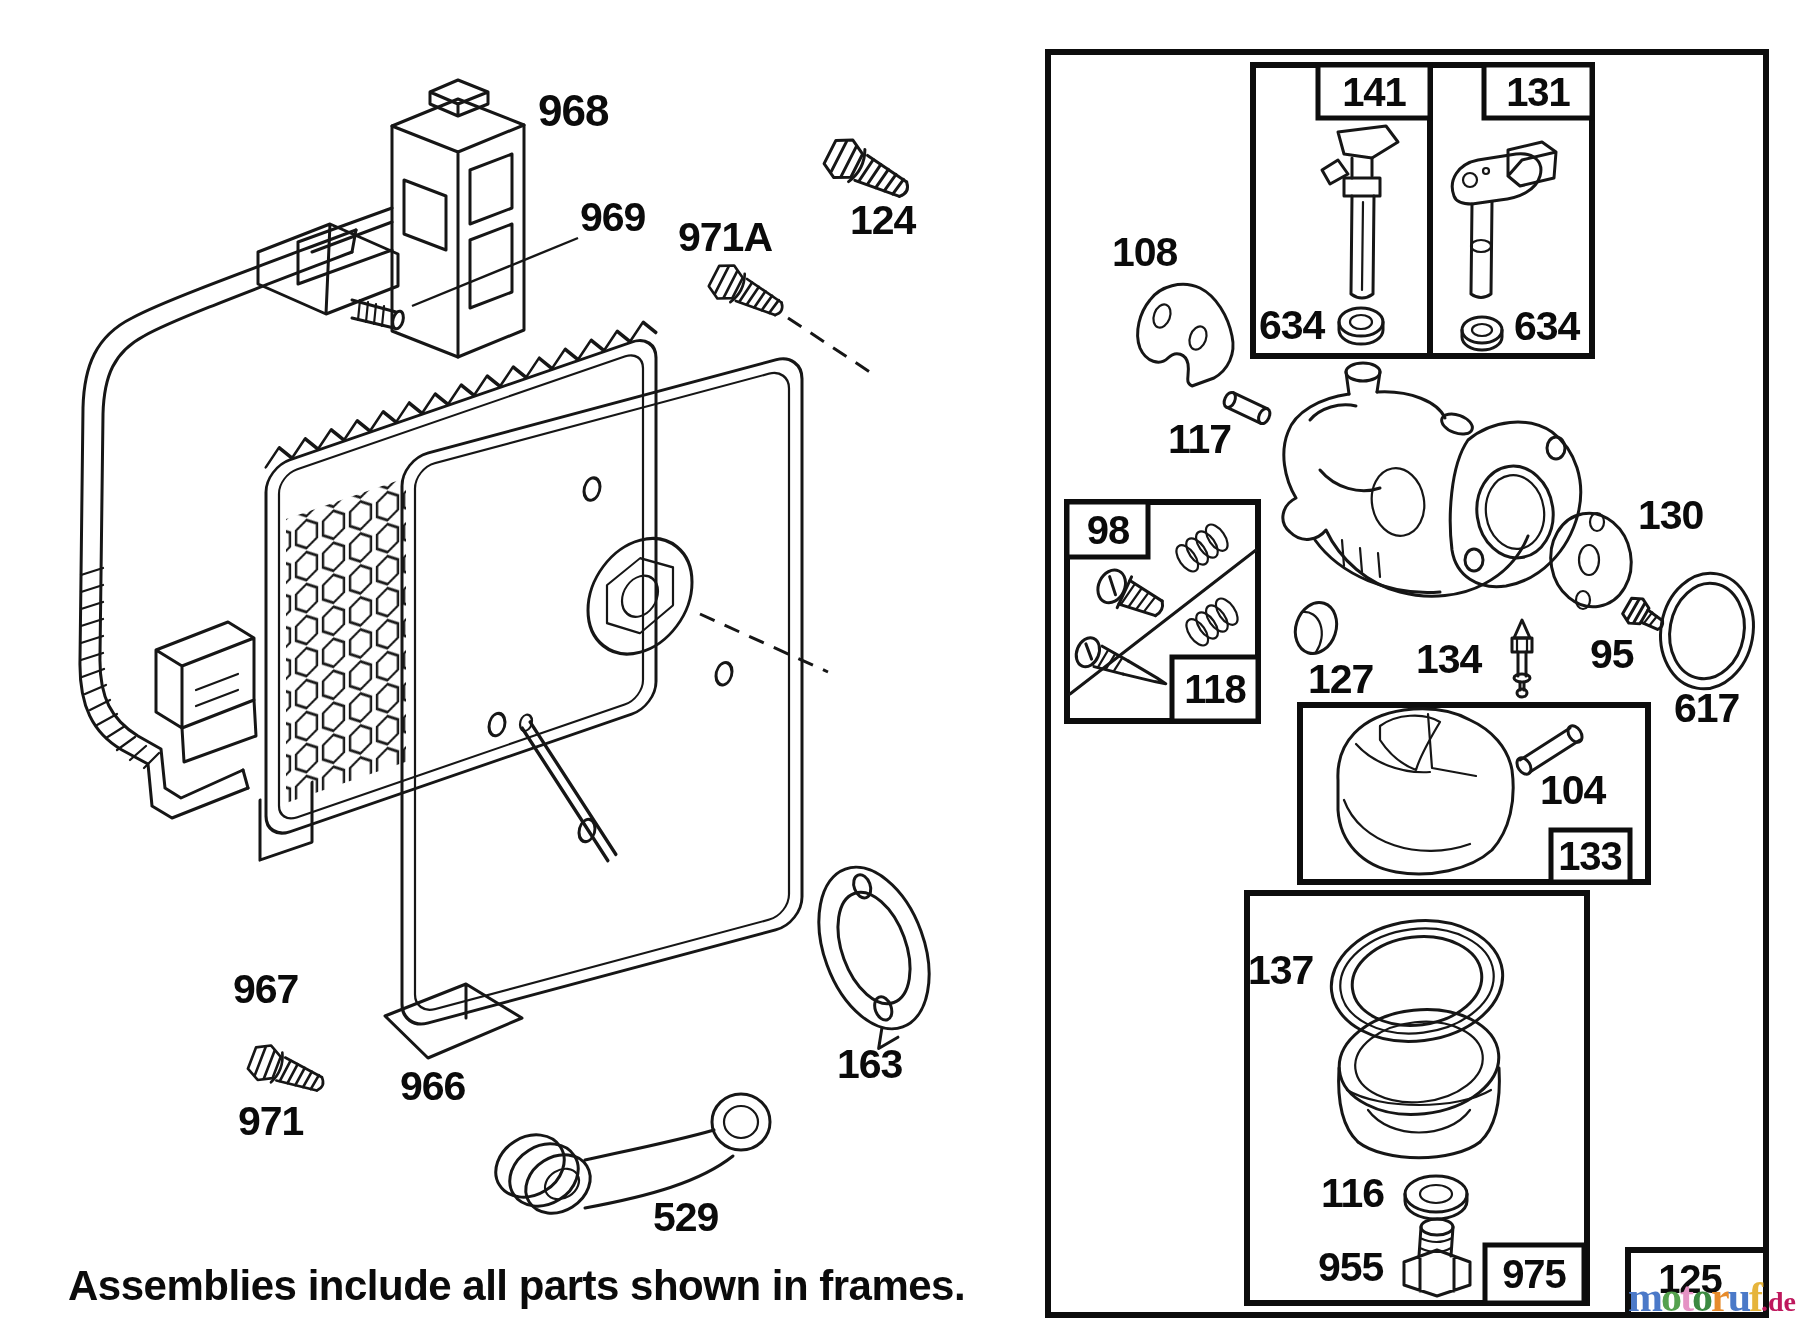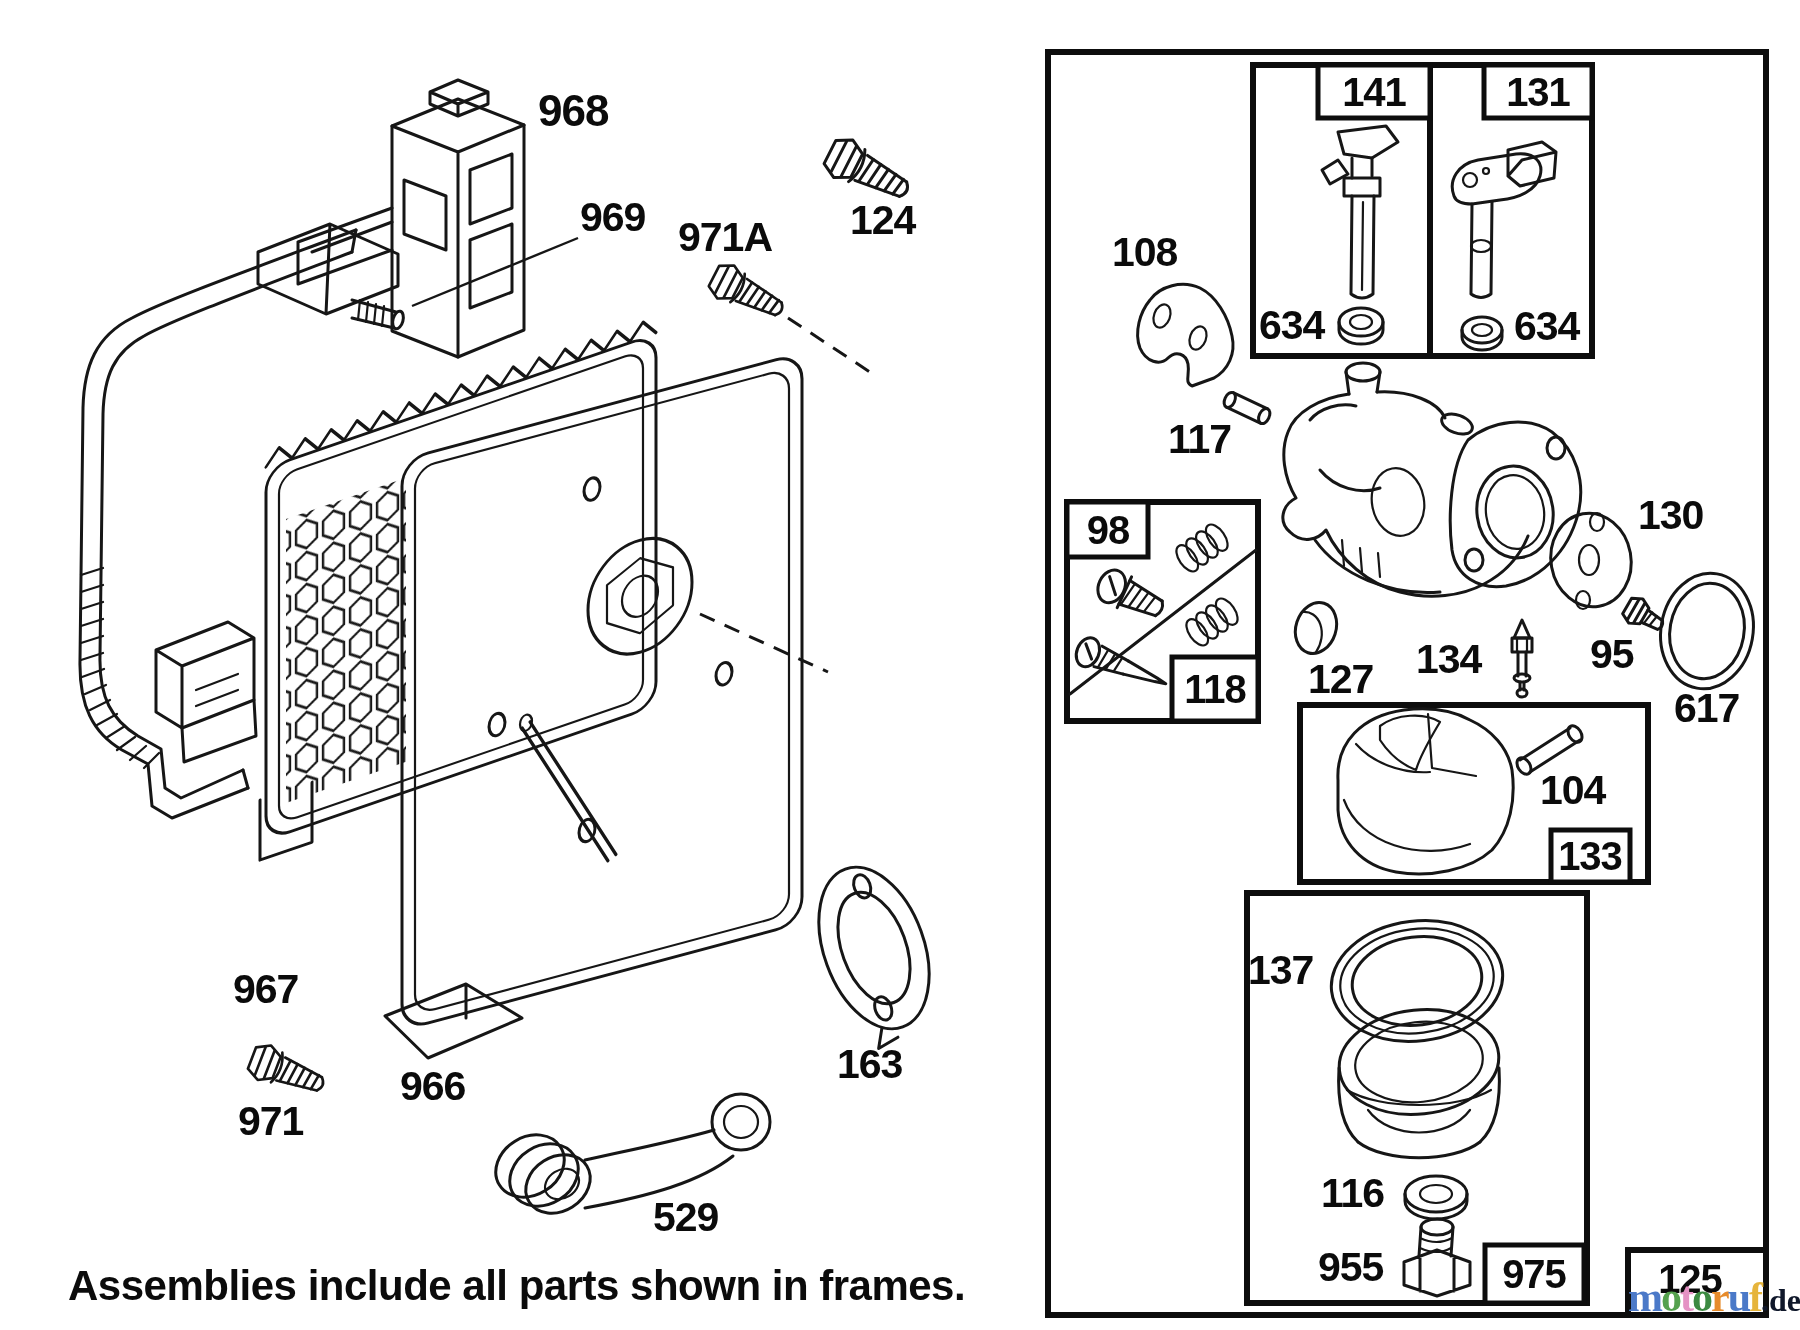--- a/index.html
+++ b/index.html
@@ -14,21 +14,21 @@
   .thin{stroke:#161616;stroke-width:2.4;fill:none;}
   text.plbl{font-family:"Liberation Sans",sans-serif;font-weight:bold;font-size:41px;
             fill:#0b0b0b;letter-spacing:-1px;}
   text.flbl{font-family:"Liberation Sans",sans-serif;font-weight:bold;font-size:40px;
             fill:#0b0b0b;text-anchor:middle;letter-spacing:-1px;}
   text.cap{font-family:"Liberation Sans",sans-serif;font-weight:bold;font-size:42px;
            fill:#0b0b0b;letter-spacing:-0.5px;}
   .watermark{position:absolute;left:1628px;top:1276px;white-space:nowrap;
              font-family:"Liberation Serif",serif;font-weight:bold;font-size:42px;
              letter-spacing:-2px;line-height:1;}
-  .watermark .tld{font-size:32px;color:#0f172a;letter-spacing:0;}
+  .watermark .tld{font-size:28px;color:#be185d;letter-spacing:0;}
 </style>
 </head>
 <body>
 
 <div class="stage">
 <svg class="art" viewBox="0 0 1800 1330">
   <defs>
     <pattern id="hexpat" width="27" height="32" patternUnits="userSpaceOnUse">
       <path d="M13.5,2 L24,9 L24,23 L13.5,30 L3,23 L3,9 Z" fill="none" stroke="#161616" stroke-width="2.4"></path>
     </pattern>

